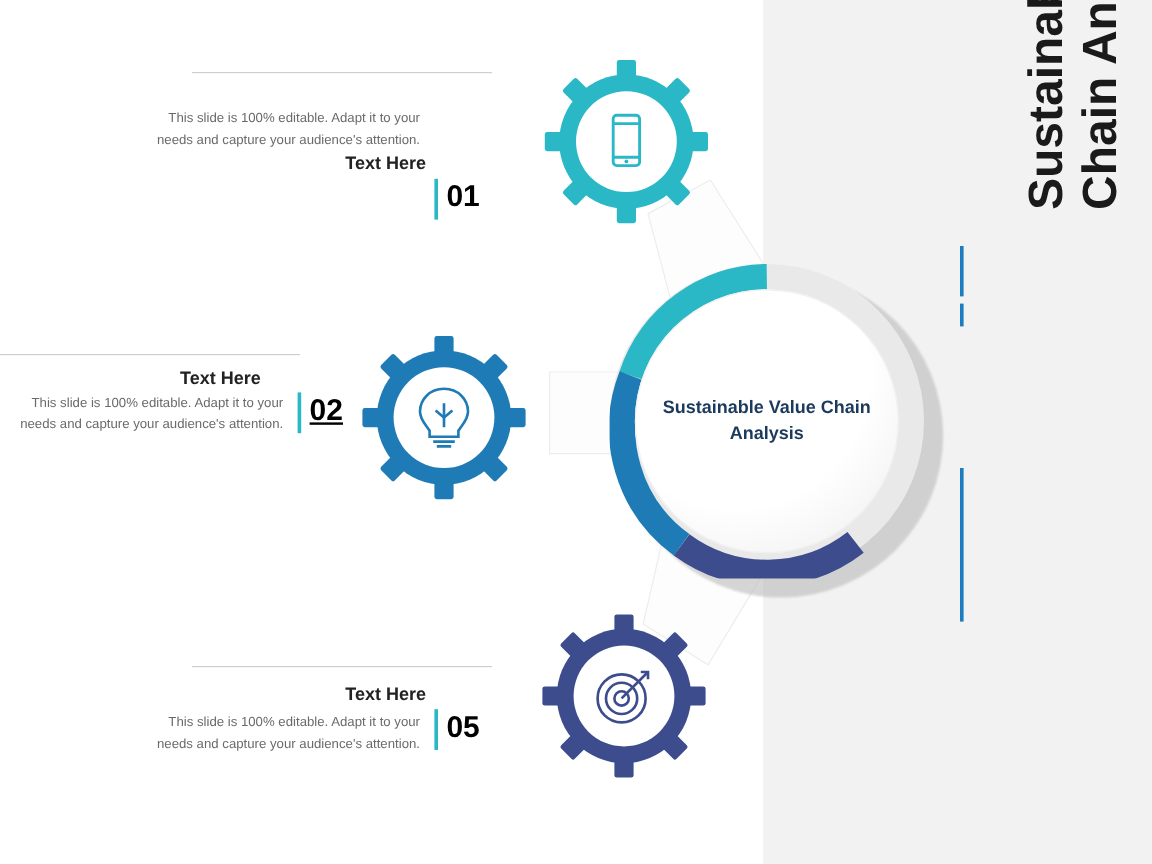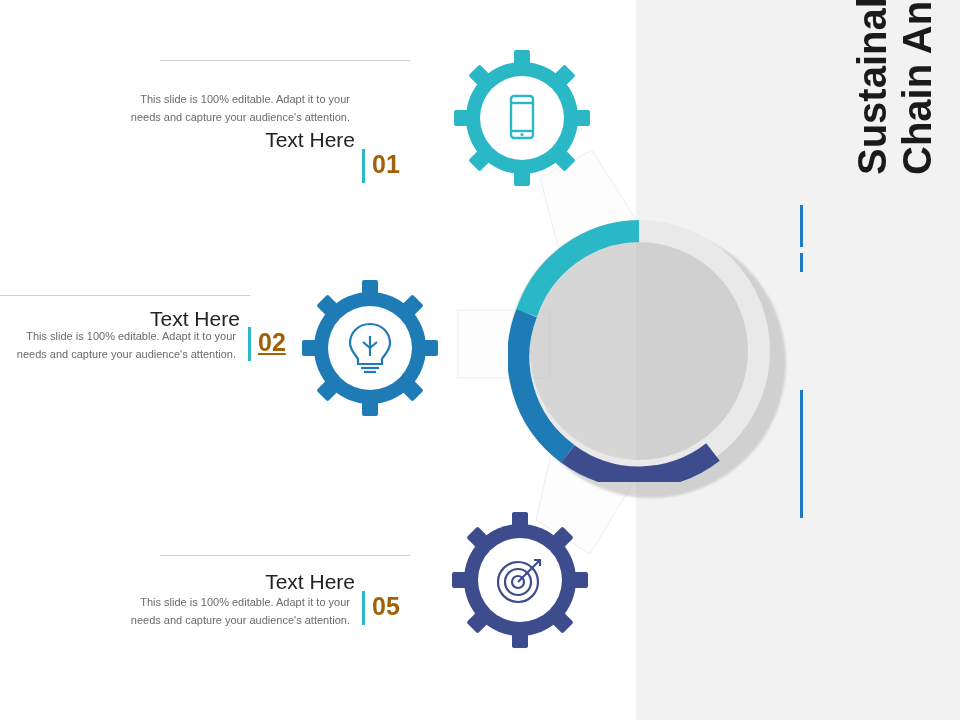--- a/index.html
+++ b/index.html
@@ -117,35 +117,35 @@
   .block {
     position: absolute;
   }
   .block .divider {
     position: absolute;
     height: 1px;
     background: #cfcfcf;
   }
   .block .heading {
     position: absolute;
-    font-size: 21px;
-    font-weight: normal;
+    font-size: 15px;
+    font-weight: bold;
     color: #222222;
   }
   .block .body {
     position: absolute;
     font-size: 11px;
     color: #6a6a6a;
     line-height: 1.65;
   }
   .block .num {
     position: absolute;
     font-size: 25px;
     font-weight: bold;
-    color: #a16207;
+    color: #000000;
   }
   .block .numbar {
     position: absolute;
     width: 3px;
     background: #2ab8c6;
   }
 
   
   #block-01 { left: 100px; top: 60px; width: 310px; height: 100px; }
   #block-01 .divider { left: 60px; top: 0px; width: 250px; }
@@ -201,20 +201,23 @@
   <svg class="center-ring" viewBox="0 0 262 262" width="262" height="262">
 
     <circle cx="131" cy="131" r="120" fill="none" stroke="#e9e9e9" stroke-width="22"></circle>
 
     <path d="M 131 11 A 120 120 0 0 0 18.6 93.3" fill="none" stroke="#2ab8c6" stroke-width="22"></path>
 
     <path d="M 18.6 93.3 A 120 120 0 0 0 60 234" fill="none" stroke="#1f7bb6" stroke-width="22"></path>
 
     <path d="M 60 234 A 120 120 0 0 0 205 232" fill="none" stroke="#3d4c8c" stroke-width="22"></path>
   </svg>
+  <div class="center-inner">
+    <div class="center-text">Sustainable Value Chain Analysis</div>
+  </div>
 
   <div class="gear" style="left:452px; top:48px;">
     <svg width="140" height="140" viewBox="0 0 140 140">
       <g fill="#2ab8c6">
         <rect x="62" y="2" width="16" height="22" rx="2"></rect>
         <rect x="62" y="116" width="16" height="22" rx="2"></rect>
         <rect x="2" y="62" width="22" height="16" rx="2"></rect>
         <rect x="116" y="62" width="22" height="16" rx="2"></rect>
         <rect x="62" y="2" width="16" height="22" rx="2" transform="rotate(45 70 70)"></rect>
         <rect x="62" y="116" width="16" height="22" rx="2" transform="rotate(45 70 70)"></rect>

